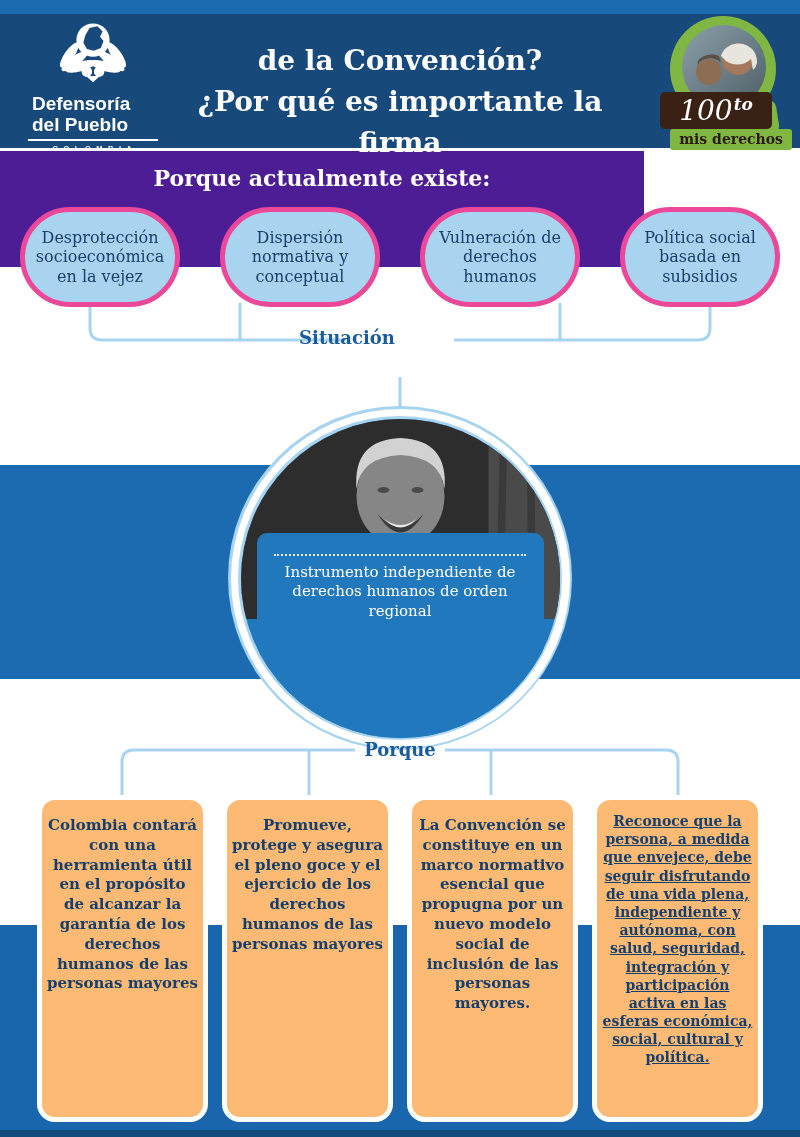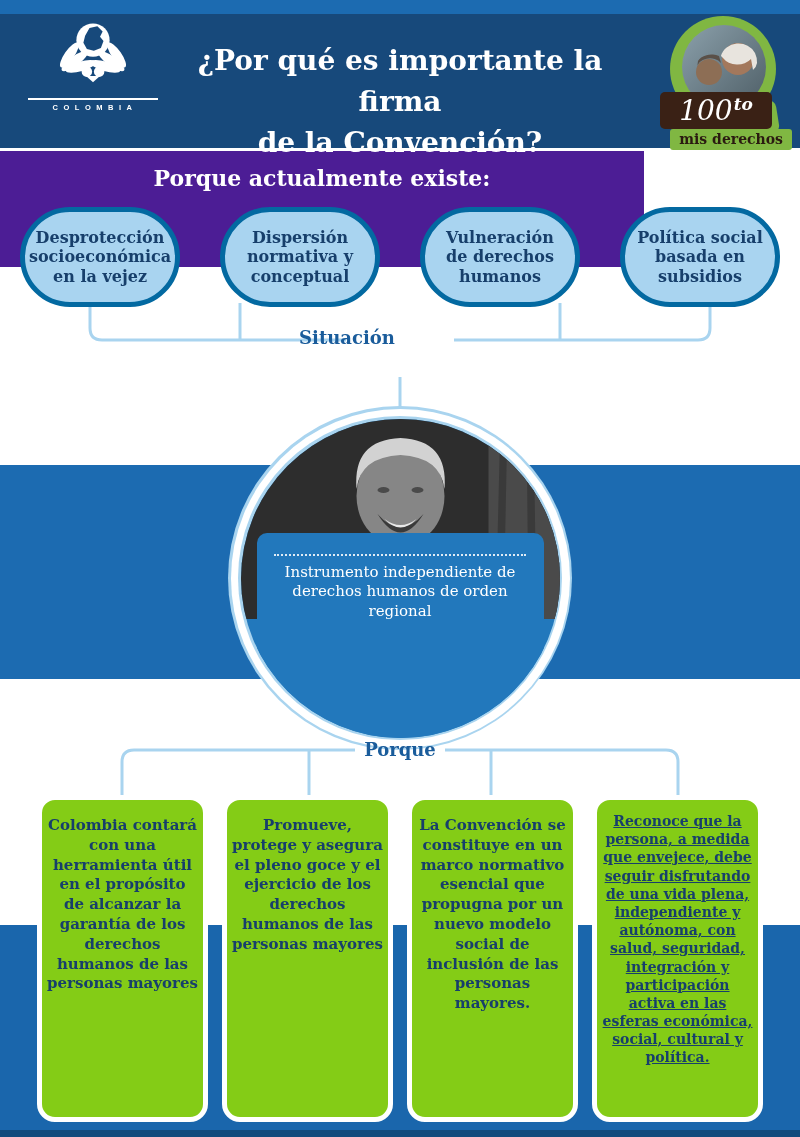--- a/index.html
+++ b/index.html
@@ -37,23 +37,23 @@
   .badge-100 .suf{font-size:17px;font-style:italic;font-weight:bold;line-height:1;position:relative;top:-6px;margin-left:1px;}
   .badge-mis{position:absolute;right:2px;top:113px;background:#80B742;color:#2A1A10;
              font-size:14px;font-weight:bold;padding:2px 9px 3px 9px;border-radius:3px;white-space:nowrap;}
 
   
   .band1-title{padding-top:14px;text-align:center;color:#fff;font-size:22px;font-weight:bold;}
 
   
   .bubbles{position:absolute;left:0;top:207px;width:800px;padding:0 20px;box-sizing:border-box;
            display:flex;gap:40px;z-index:2;}
-  .bubble{width:160px;height:100px;box-sizing:border-box;background:#A9D4F0;border:5px solid #0369a1;
+  .bubble{width:160px;height:100px;box-sizing:border-box;background:#A9D4F0;border:5px solid #ec4899;
           border-radius:50px;display:flex;align-items:center;justify-content:center;text-align:center;
-          color:#173F6B;font-size:16px;font-weight:bold;line-height:1.22;padding:0 9px;}
+          color:#173F6B;font-size:16px;font-weight:normal;line-height:1.22;padding:0 9px;}
 
   
   .connectors{position:absolute;left:0;top:0;z-index:1;}
 
   
   .situacion{position:absolute;left:0;top:326px;width:694px;text-align:center;color:#1A5C9B;
              font-size:18px;font-weight:bold;line-height:23px;z-index:2;}
   .porque{position:absolute;left:0;top:739px;width:800px;text-align:center;color:#1A5C9B;
           font-size:18px;font-weight:bold;line-height:22px;z-index:2;}
 
@@ -67,21 +67,21 @@
   .photo{position:absolute;left:0;top:0;width:100%;height:200px;}
   .conv-box{position:absolute;left:16px;right:16px;top:114px;bottom:0;background:#2278BC;
             border-radius:10px 10px 0 0;text-align:center;color:#fff;padding-top:13px;box-sizing:border-box;}
   .conv-title{font-size:15.5px;font-weight:bold;line-height:1.32;max-width:262px;margin:0 auto;}
   .conv-divider{border-top:2px dotted rgba(255,255,255,0.85);width:88%;margin:8px auto 7px auto;}
   .conv-sub{font-size:15px;line-height:1.3;max-width:238px;margin:0 auto;}
 
   
   .boxes{position:absolute;left:0;top:795px;width:800px;padding:0 37px;box-sizing:border-box;
          display:flex;gap:14px;z-index:2;}
-  .bbox{flex:1;height:327px;box-sizing:border-box;background:#84cc16;border:5px solid #fff;
+  .bbox{flex:1;height:327px;box-sizing:border-box;background:#fdba74;border:5px solid #fff;
         border-radius:18px;padding:16px 5px 8px 5px;text-align:center;color:#173F6B;
         font-size:15px;font-weight:bold;line-height:1.32;overflow:hidden;}
   .bbox-small{font-size:14px;line-height:1.3;padding-top:12px;text-decoration:underline;}
 </style>
 </head>
 <body>
 
 <div class="page">
 
   <div class="strip-top"></div>
@@ -104,27 +104,31 @@
             <ellipse cx="46" cy="53" rx="18" ry="5.5" transform="rotate(-16 46 53)"></ellipse>
             <ellipse cx="87" cy="40" rx="17" ry="5.5" transform="rotate(55 87 40)"></ellipse>
             <ellipse cx="81" cy="47" rx="18" ry="5.5" transform="rotate(36 81 47)"></ellipse>
             <ellipse cx="74" cy="53" rx="18" ry="5.5" transform="rotate(16 74 53)"></ellipse>
             <circle cx="53" cy="59" r="6"></circle>
             <circle cx="67" cy="59" r="6"></circle>
             <path d="M52 64 l8 7 8 -7 z"></path>
           </g>
         </svg>
       </span>
+      <div class="logo-name">
+        <div>Defensoría</div>
+        <div>del Pueblo</div>
+      </div>
       <div class="logo-divider"></div>
       <div class="logo-country">COLOMBIA</div>
     </div>
 
     <div class="title">
+      <div>de la Convención?</div>
       <div>¿Por qué es importante la firma</div>
-      <div>de la Convención?</div>
     </div>
   </div>
 
   <div class="badge">
     <div class="badge-disc"></div>
     <div class="badge-tail"></div>
     <div class="badge-photo">
       <svg viewBox="0 0 84 84" width="84" height="84">
         <defs>
           <linearGradient id="bp" x1="0" y1="0" x2="1" y2="1">

